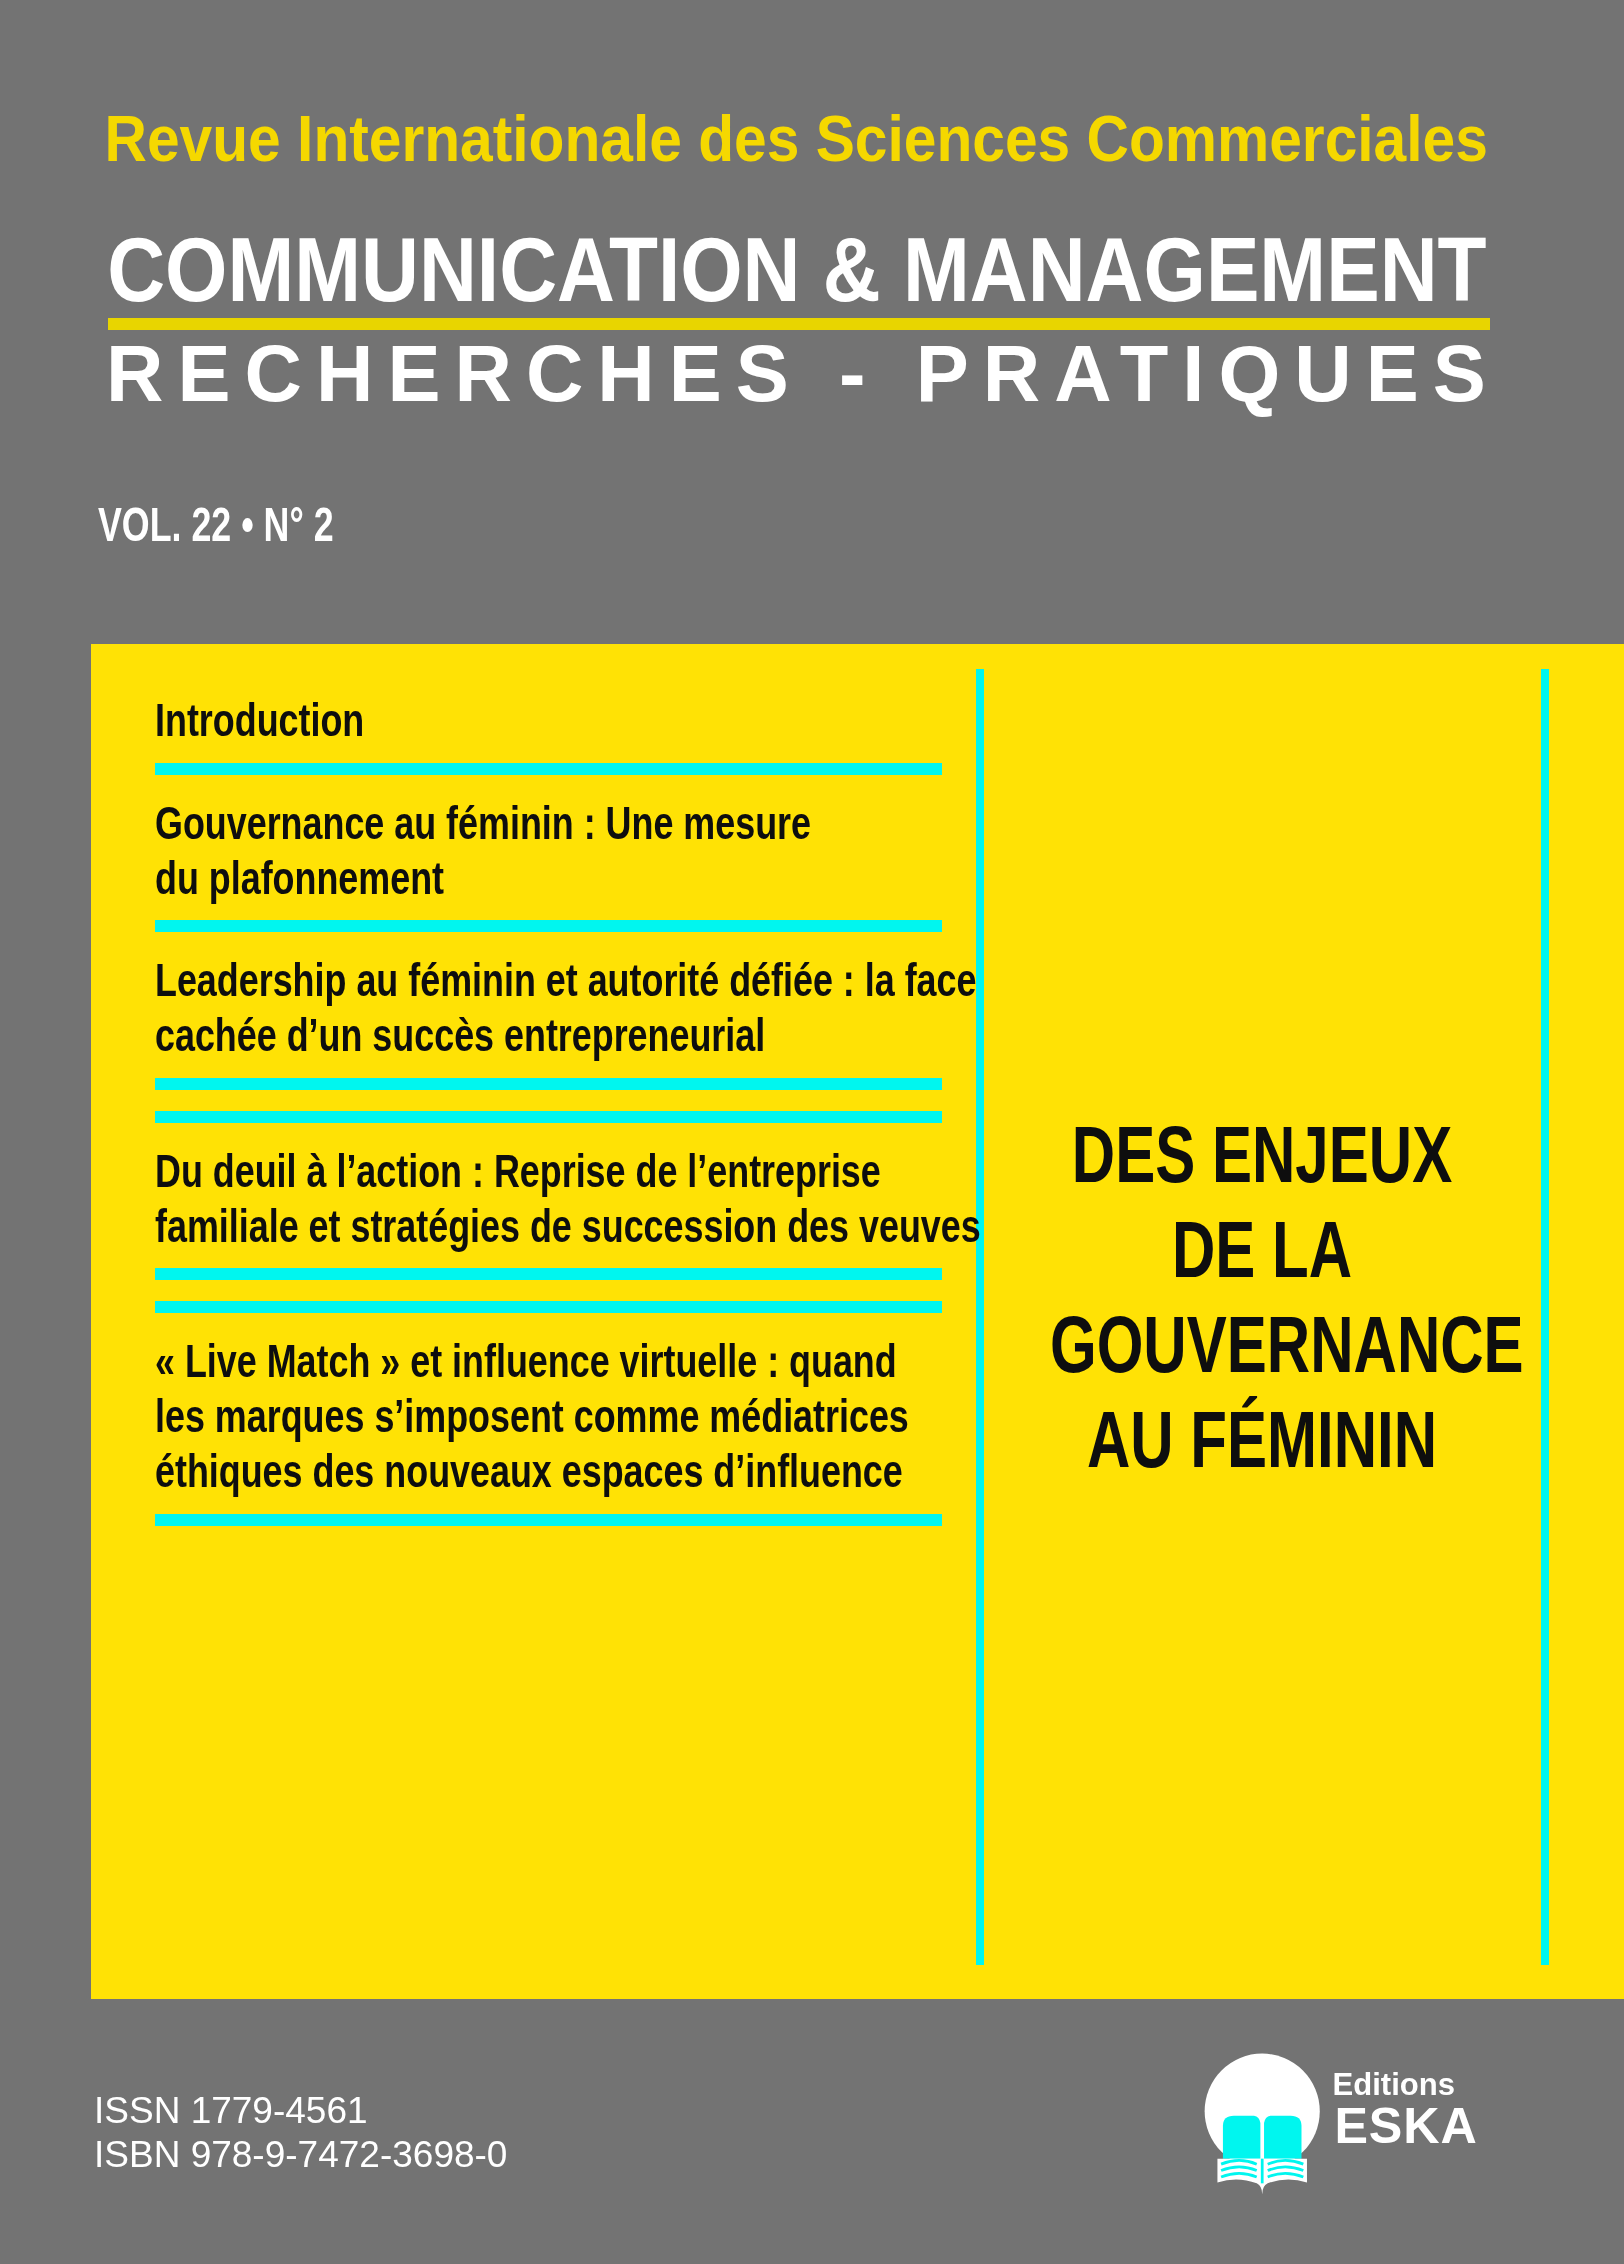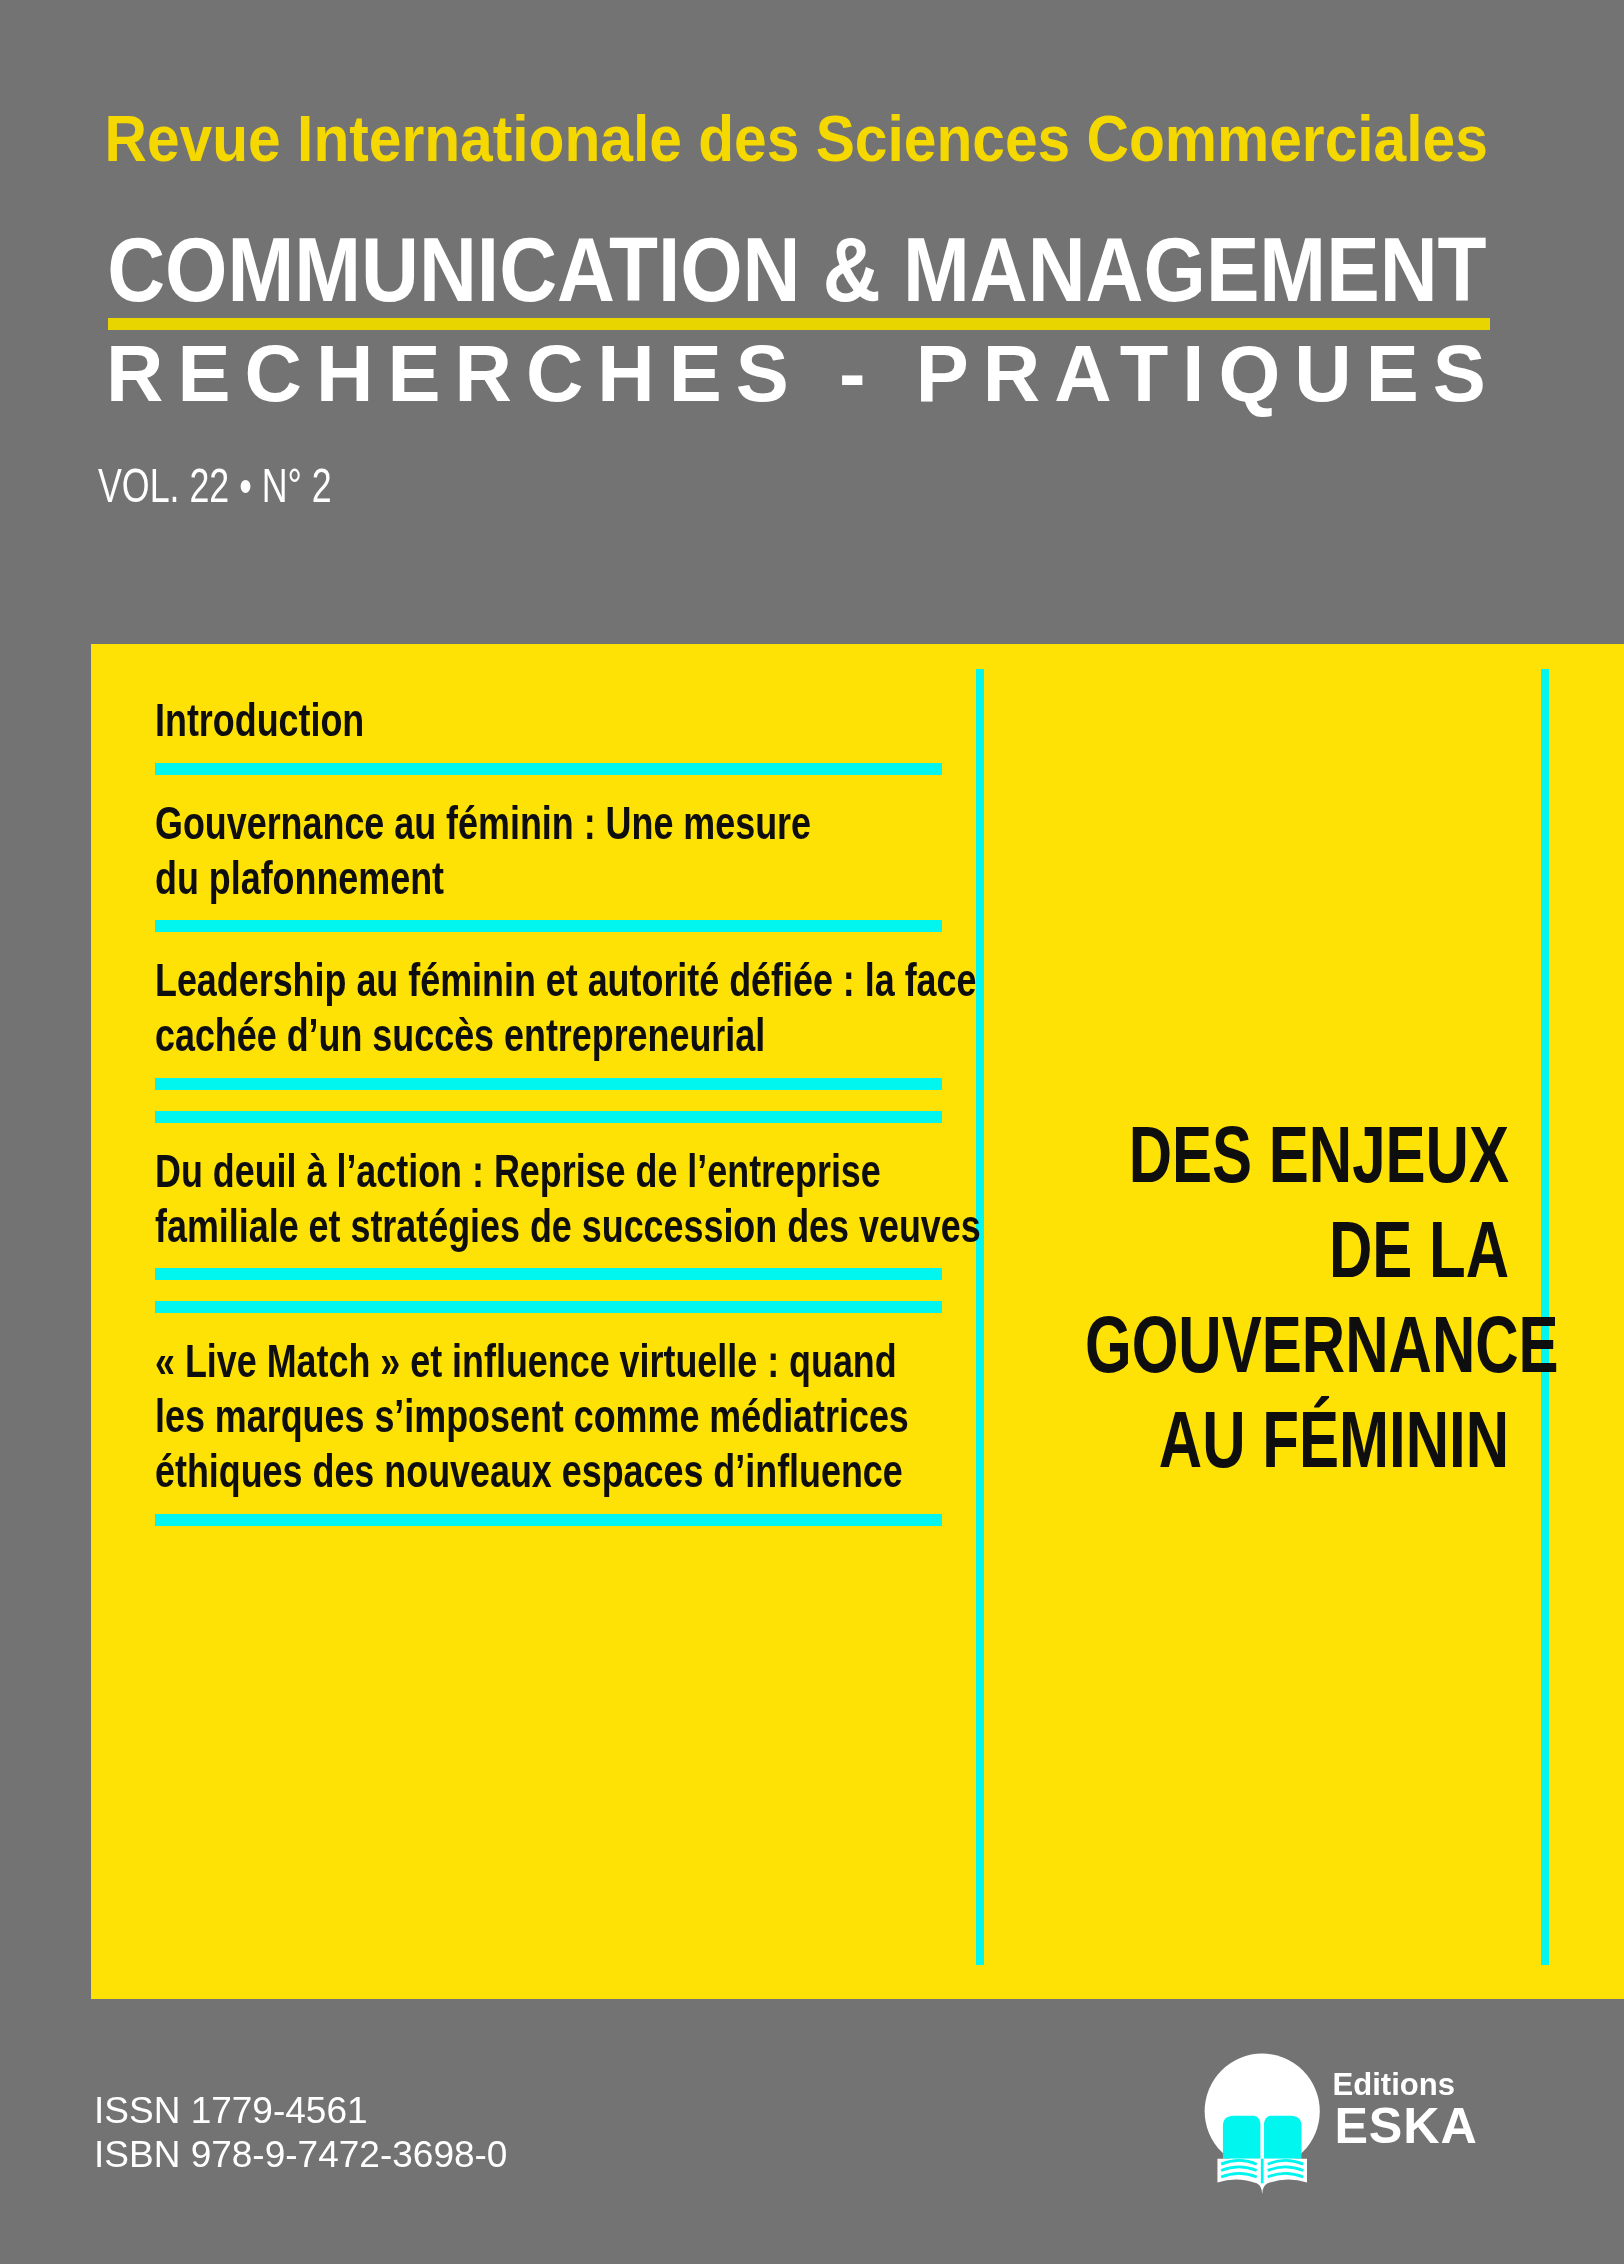--- a/index.html
+++ b/index.html
@@ -7,35 +7,35 @@
   #stage{
     position:relative;width:1625px;height:2264px;overflow:hidden;
     background:#737373;
     font-family:"Liberation Sans",sans-serif;
   }
   
   .kicker-svg{position:absolute;left:104px;top:99px;overflow:visible;}
   .title-svg{position:absolute;left:106px;top:219px;overflow:visible;}
   .title-underline{position:absolute;left:108px;top:318px;width:1382px;height:12px;background:#e8d500;}
   .subtitle-svg{position:absolute;left:106px;top:320px;overflow:visible;}
-  .issue{position:absolute;left:98px;top:461px;color:#ffffff;font-weight:normal;
+  .issue{position:absolute;left:98px;top:500px;color:#ffffff;font-weight:bold;
          font-size:49px;line-height:49px;white-space:nowrap;}
   .issue .squeeze{display:inline-block;transform:scaleX(0.73);transform-origin:0 50%;}
   
   .yellow-box{position:absolute;left:91px;top:644px;width:1533px;height:1355px;background:#ffe205;}
   .vline{position:absolute;top:669px;width:8.2px;height:1296px;background:#00f6ef;}
   .vline.left{left:976px;}
   .vline.right{left:1541px;}
   
   .toc{position:absolute;left:155px;top:693px;width:787px;color:#0e0e0e;}
   .toc-line{display:block;white-space:nowrap;font-weight:bold;font-size:46px;line-height:55px;
             transform:scaleX(0.78);transform-origin:0 50%;}
   .toc-sep{height:12px;background:#00f6ef;margin:14.6px 0 21px 0;}
   
-  .feature{position:absolute;left:1018px;top:1107px;width:558px;text-align:right;color:#0e0e0e;}
+  .feature{position:absolute;left:983px;top:1107px;width:558px;text-align:center;color:#0e0e0e;}
   .feature-scale{transform:scaleX(0.76);transform-origin:50% 0;}
   .feature-line{font-weight:bold;font-size:79px;line-height:95px;white-space:nowrap;}
   
   .codes{position:absolute;left:94px;top:2089px;color:#ffffff;font-size:37px;line-height:44px;font-weight:normal;}
   .logo-svg{position:absolute;left:1179px;top:2007px;overflow:visible;}
 </style>
 </head>
 <body>
 
 <div id="stage">

